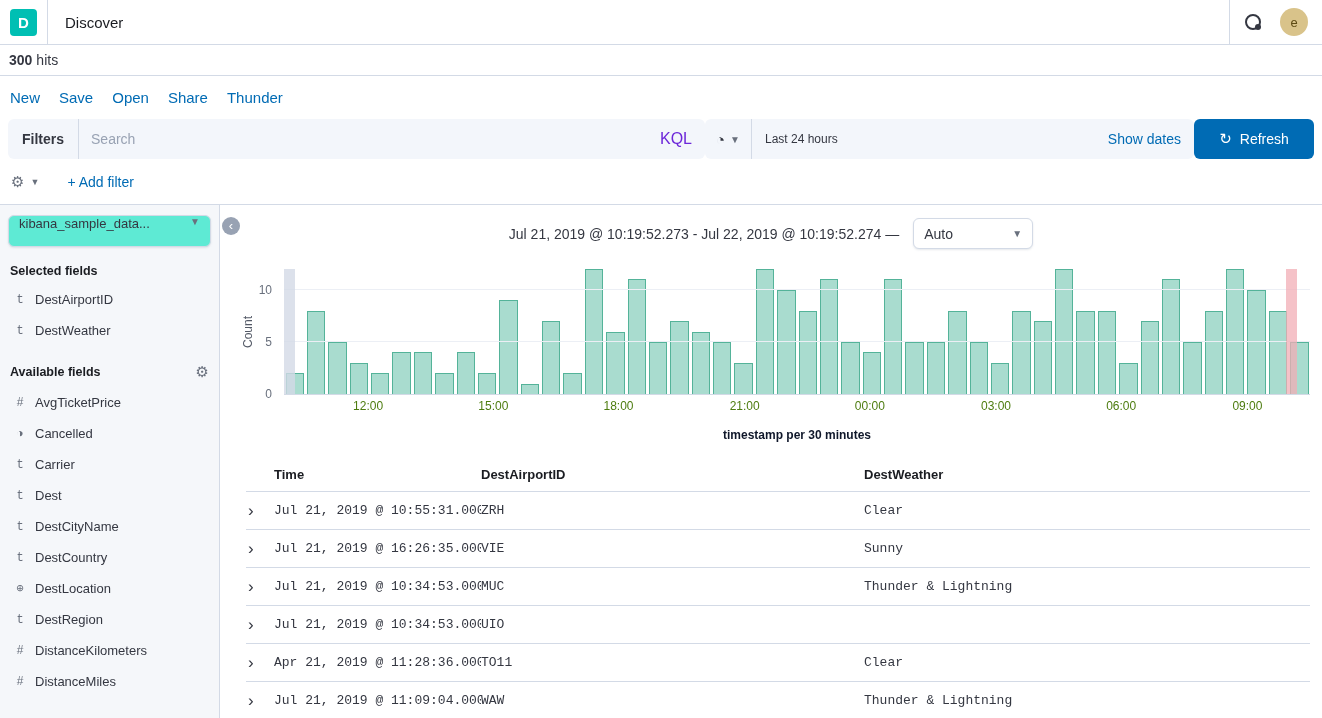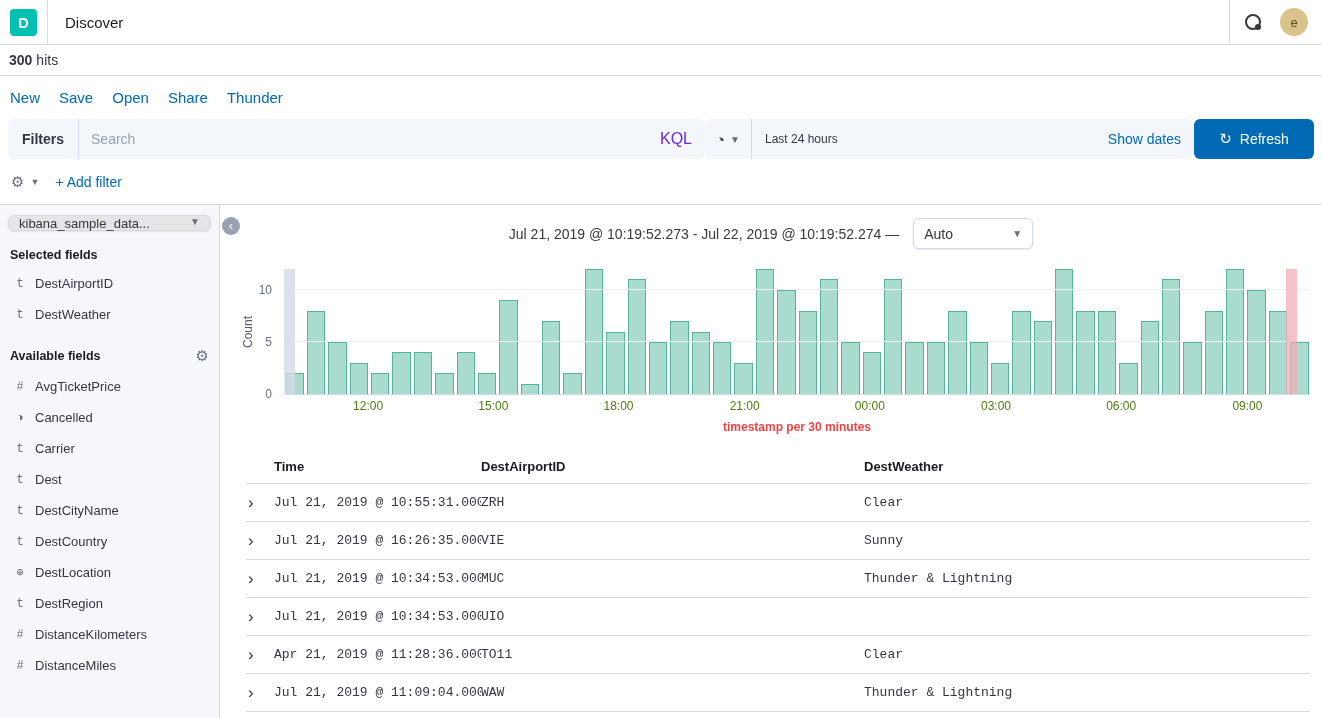--- a/index.html
+++ b/index.html
@@ -38,26 +38,26 @@
   .clock-glyph { font-size:15px; color:#343741; }
   .caret { font-size:10px; color:#69707D; }
   .time-range { padding:0 13px; font-size:12px; cursor:pointer; }
   .show-dates { margin-left:auto; color:#006BB4; font-size:14px; font-weight:500; padding:0 13px; cursor:pointer; }
   .refresh-btn { flex:0 0 120px; height:40px; background:#006BB4; border:none; border-radius:6px; color:#fff; font-size:14px; font-weight:500; display:flex; align-items:center; justify-content:center; gap:8px; cursor:pointer; font-family:inherit; }
   .refresh-glyph { font-size:15px; }
 
   .filter-row { display:flex; align-items:center; gap:6px; padding:10px 11px 13px; }
   .gear { color:#69707D; font-size:15px; cursor:pointer; }
   .filter-caret { color:#69707D; font-size:9px; cursor:pointer; }
-  .add-filter { color:#006BB4; font-size:14px; margin-left:10px; cursor:pointer; }
+  .add-filter { color:#006BB4; font-size:14px; margin-left:22px; cursor:pointer; }
 
   
   .content { display:flex; flex:1; min-height:0; }
   .sidebar { flex:0 0 220px; background:#F5F7FA; border-right:1px solid #D3DAE6; padding:10px 8px; overflow:hidden; }
-  .index-select { height:16px; background:#e5e5e5; border:1px solid #D3DAE6; border-radius:6px; display:flex; align-items:flex-start; justify-content:space-between; padding:0 10px; font-size:13px; cursor:pointer; box-shadow:0 1px 2px rgba(152,162,179,.25); }
+  .index-select { height:32px; background:#5eead4; border:1px solid #D3DAE6; border-radius:6px; display:flex; align-items:flex-start; justify-content:space-between; padding:0 10px; font-size:13px; cursor:pointer; box-shadow:0 1px 2px rgba(152,162,179,.25); }
   .side-heading { font-size:12.5px; font-weight:700; color:#1a1c21; margin:17px 2px 6px; display:flex; align-items:center; justify-content:space-between; }
   .field-item { display:flex; align-items:center; gap:9px; height:31px; padding:0 6px; border-radius:4px; cursor:pointer; }
   .field-icon { width:12px; text-align:center; color:#69707D; font-size:12px; font-family:"Liberation Mono","DejaVu Sans Mono",monospace; }
   .field-name { font-size:13px; color:#343741; }
 
   .main { flex:1; position:relative; padding-top:8px; overflow:hidden; }
   .collapse-btn { position:absolute; top:12px; left:2px; width:18px; height:18px; border-radius:50%; background:#98A2B3; color:#fff; font-size:13px; line-height:16px; display:flex; align-items:center; justify-content:center; cursor:pointer; }
 
   .chart-header { display:flex; align-items:center; justify-content:center; gap:14px; margin-top:5px; }
   .range-label { font-size:14px; color:#343741; }
@@ -67,21 +67,21 @@
   .ylabel { position:absolute; left:-52px; top:56px; transform:rotate(-90deg); font-size:12px; color:#535966; }
   .plot { position:relative; height:126px; border-bottom:1px solid #D3DAE6; display:flex; align-items:flex-end; }
   .gridline { position:absolute; left:0; right:0; height:1px; background:#ECEFF5; }
   .bar { flex:1; margin:0 1.5px; background:#A9DCCF; border:1px solid #54B399; border-bottom:none; min-height:2px; }
   .ytick { position:absolute; left:-12px; transform:translateX(-100%); font-size:12px; color:#69707D; }
   .partial { position:absolute; top:0; bottom:0; width:11px; }
   .partial-left { left:0; background:#D3DAE6; opacity:.8; }
   .partial-right { right:13px; background:#F2AEB6; opacity:.75; }
   .xticks { position:relative; height:17px; margin-top:4px; }
   .xtick { position:absolute; top:0; transform:translateX(-50%); font-size:12px; color:#4d7c0f; }
-  .axis-title { text-align:center; font-size:12px; font-weight:700; color:#ef4444; margin-top:4px; }
+  .axis-title { text-align:center; font-size:12px; font-weight:700; color:#0f172a; margin-top:12px; }
 
   .doc-table { margin:16px 12px 0 26px; }
   .t-header, .t-row { display:grid; grid-template-columns:28px 207px 383px 1fr; align-items:center; border-bottom:1px solid #D3DAE6; }
   .t-header { height:34px; }
   .t-hcell { font-size:13px; font-weight:700; color:#1a1c21; cursor:pointer; }
   .t-row { height:38px; }
   .expand { color:#343741; font-size:17px; cursor:pointer; padding-left:2px; line-height:1; }
   .cell-mono { font-family:"Liberation Mono","DejaVu Sans Mono",monospace; font-size:13px; color:#343741; white-space:nowrap; overflow:hidden; }
 </style>
 </head>

